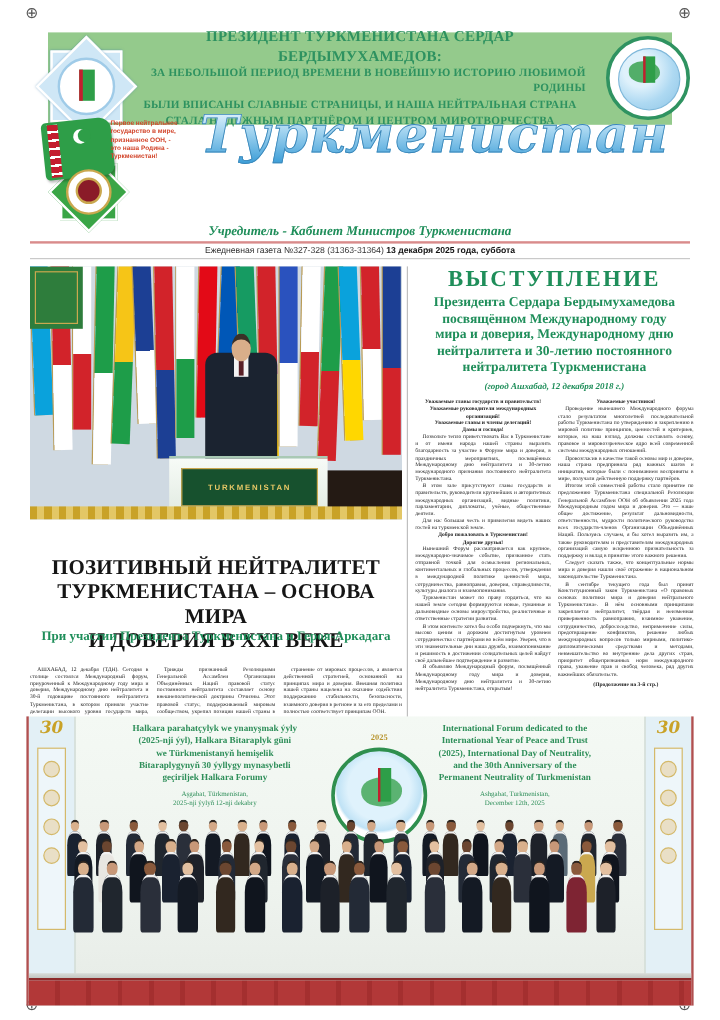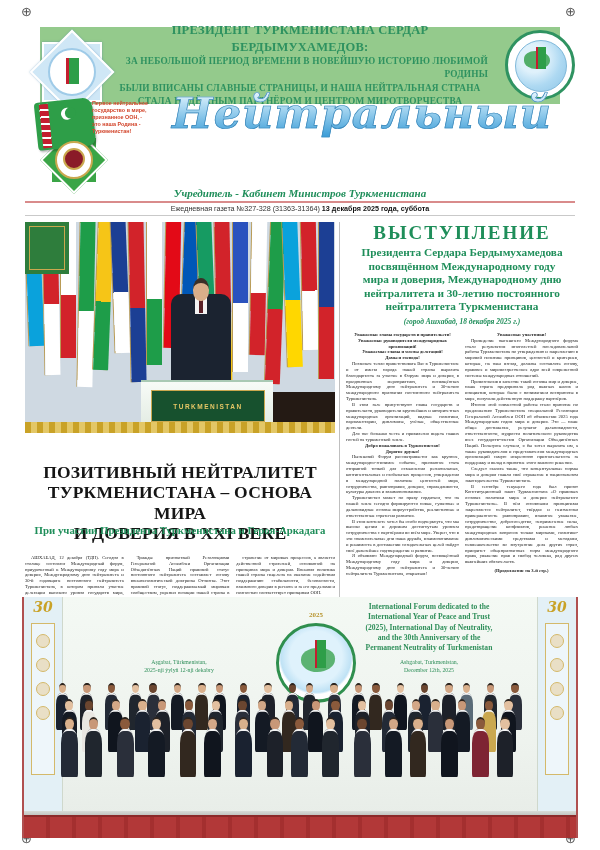--- a/index.html
+++ b/index.html
@@ -166,21 +166,21 @@
     <div class="core"></div>
     <div class="med"></div>
   </div>
 
   <div class="abs motto">Первое нейтральное
 государство в мире,
 признанное ООН, -
 это наша Родина -
 Туркменистан!</div>
 
-  <div class="abs title-script">Нейтральный</div>
+  <div class="abs title-script">Туркменистан</div>
   <div class="abs founder">Учредитель - Кабинет Министров Туркменистана</div>
 
   <div class="abs rule-red"></div>
   <div class="abs dateline"><span>Ежедневная газета №327-328 (31363-31364) </span><b>13 декабря 2025 года, суббота</b></div>
   <div class="abs rule-gray"></div>
 
   <div class="abs photo1">
     <div id="flags">
         <div class="flag" style="left: 2px; width: 15px; height: 128px; background: linear-gradient(rgb(10, 162, 220) 0px, rgb(10, 162, 220) 55%, rgb(10, 162, 220) 55%, rgb(10, 162, 220) 100%); transform: rotate(-2.2deg);"></div>
         <div class="flag" style="left: 19.2px; width: 15px; height: 157px; background: linear-gradient(rgb(210, 35, 42) 0px, rgb(210, 35, 42) 55%, rgb(255, 255, 255) 55%, rgb(255, 255, 255) 100%); transform: rotate(-1.1deg);"></div>
@@ -241,21 +241,21 @@
 
   <div class="abs speech">
     <div class="kicker">ВЫСТУПЛЕНИЕ</div>
     <div class="deck">
         <p>Президента Сердара Бердымухамедова</p>
         <p>посвящённом Международному году</p>
         <p>мира и доверия, Международному дню</p>
         <p>нейтралитета и 30-летию постоянного</p>
         <p>нейтралитета Туркменистана</p>
       </div>
-    <div class="placeline">(город Ашхабад, 18 декабря 2025 г.)</div>
+    <div class="placeline">(город Ашхабад, 12 декабря 2018 г.)</div>
     <div class="speech-cols">
       <div class="col tiny">
           <p class="ch">Уважаемые главы государств и правительств!</p>
           <p class="ch">Уважаемые руководители международных организаций!</p>
           <p class="ch">Уважаемые главы и члены делегаций!</p>
           <p class="ch">Дамы и господа!</p>
           <p>Позвольте тепло приветствовать Вас в Туркменистане и от имени народа нашей страны выразить благодарность за участие в Форуме мира и доверия, в праздничных мероприятиях, посвящённых Международному дню нейтралитета и 30-летию международного признания постоянного нейтралитета Туркменистана.</p>
           <p>В этом зале присутствуют главы государств и правительств, руководители крупнейших и авторитетных международных организаций, видные политики, парламентарии, дипломаты, учёные, общественные деятели.</p>
           <p>Для нас большая честь и привилегия видеть наших гостей на туркменской земле.</p>
           <p class="ch">Добро пожаловать в Туркменистан!</p>
@@ -290,20 +290,27 @@
     <div class="colstrip right">
       <div class="thirty">30</div>
       <div class="colpanel">
           <i></i>
           <i></i>
           <i></i>
           <i></i>
         </div>
     </div>
 
+    <div class="bp-text" style="left:56px;top:5px;width:198px;">
+        <p>Halkara parahatçylyk we ynanyşmak ýyly</p>
+        <p>(2025-nji ýyl), Halkara Bitaraplyk güni</p>
+        <p>we Türkmenistanyň hemişelik</p>
+        <p>Bitaraplygynyň 30 ýyllygy mynasybetli</p>
+        <p>geçiriljek Halkara Forumy</p>
+      </div>
     <div class="bp-place" style="left:56px;top:62px;width:198px;">
         <p>Aşgabat, Türkmenistan,</p>
         <p>2025-nji ýylyň 12-nji dekabry</p>
       </div>
 
     <div class="bp-text" style="left:306px;top:5px;width:198px;">
         <p>International Forum dedicated to the</p>
         <p>International Year of Peace and Trust</p>
         <p>(2025), International Day of Neutrality,</p>
         <p>and the 30th Anniversary of the</p>

